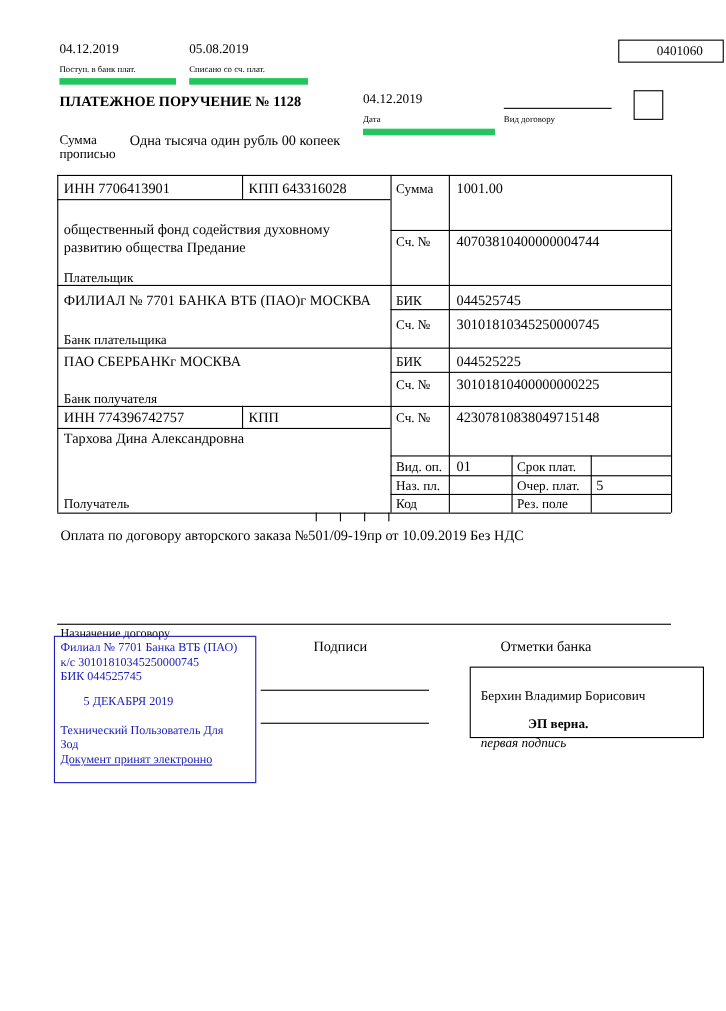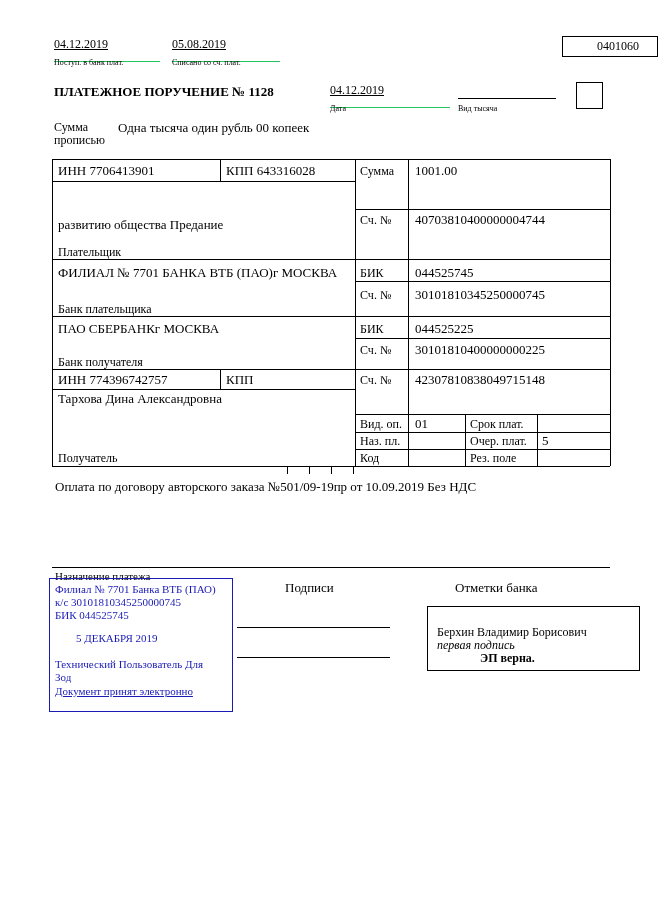--- a/index.html
+++ b/index.html
@@ -6,39 +6,39 @@
   .page{position:relative;width:660px;height:919px;background:#fff;font-family:"Liberation Serif",serif;color:#000;overflow:hidden;}
   .t{position:absolute;white-space:nowrap;font-size:13px;line-height:1.15;}
   .s8{font-size:8px;}
   .s10{font-size:11px;}
   .s11{font-size:11px;}
   .s12{font-size:12px;}
   .b{font-weight:bold;}
   .i{font-style:italic;}
   .hl{position:absolute;height:1px;background:#000;}
   .vl{position:absolute;width:1px;background:#000;}
-  .ul{border-bottom:1px solid #22c55e;padding-bottom:9px;text-decoration:underline;}
+  .ul{border-bottom:6px solid #22c55e;padding-bottom:19px;}
   .box{position:absolute;border:1px solid #000;}
 </style>
 </head>
 <body>
 
 <div class="page">
 
   <div class="t s12 ul" style="left:54px;top:38px;width:106px;">04.12.2019</div>
   <div class="t s8" style="left:54px;top:58px;">Поступ. в банк плат.</div>
   <div class="t s12 ul" style="left:172px;top:38px;width:108px;">05.08.2019</div>
   <div class="t s8" style="left:172px;top:58px;">Списано со сч. плат.</div>
   <div class="box" style="left:562px;top:36px;width:78px;height:19px;text-align:center;font-size:12px;line-height:19px;padding-left:16px;">0401060</div>
 
   <div class="t b" style="left:54px;top:85px;">ПЛАТЕЖНОЕ ПОРУЧЕНИЕ № 1128</div>
   <div class="t s12 ul" style="left:330px;top:84px;width:120px;">04.12.2019</div>
   <div class="t s8" style="left:330px;top:104px;">Дата</div>
   <div style="position:absolute;left:458px;top:84px;width:98px;height:14px;border-bottom:1px solid #000;"></div>
-  <div class="t s8" style="left:458px;top:104px;">Вид тысяча</div>
+  <div class="t s8" style="left:458px;top:104px;">Вид договору</div>
   <div class="box" style="left:576px;top:82px;width:25px;height:25px;"></div>
 
   <div class="t s12" style="left:54px;top:121px;">Сумма</div>
   <div class="t s12" style="left:54px;top:134px;">прописью</div>
   <div class="t" style="left:118px;top:121px;">Одна тысяча один рубль 00 копеек</div>
 
   <div class="hl" style="left:52px;top:159px;width:558px;"></div>
   <div class="hl" style="left:52px;top:181px;width:303px;"></div>
   <div class="hl" style="left:355px;top:209px;width:255px;"></div>
   <div class="hl" style="left:52px;top:259px;width:558px;"></div>
@@ -64,20 +64,21 @@
   <div class="vl" style="left:287px;top:466px;height:8px;"></div>
   <div class="vl" style="left:309px;top:466px;height:8px;"></div>
   <div class="vl" style="left:331px;top:466px;height:8px;"></div>
   <div class="vl" style="left:353px;top:466px;height:8px;"></div>
 
   <div class="t" style="left:58px;top:164px;">ИНН 7706413901</div>
   <div class="t" style="left:226px;top:164px;">КПП 643316028</div>
   <div class="t s12" style="left:360px;top:165px;">Сумма</div>
   <div class="t" style="left:415px;top:164px;">1001.00</div>
 
+  <div class="t" style="left:58px;top:202px;">общественный фонд содействия духовному</div>
   <div class="t" style="left:58px;top:218px;">развитию общества Предание</div>
   <div class="t s12" style="left:360px;top:214px;">Сч. №</div>
   <div class="t" style="left:415px;top:213px;">40703810400000004744</div>
   <div class="t s12" style="left:58px;top:246px;">Плательщик</div>
 
   <div class="t" style="left:58px;top:266px;">ФИЛИАЛ № 7701 БАНКА ВТБ (ПАО)г МОСКВА</div>
   <div class="t s12" style="left:360px;top:267px;">БИК</div>
   <div class="t" style="left:415px;top:266px;">044525745</div>
   <div class="t s12" style="left:360px;top:289px;">Сч. №</div>
   <div class="t" style="left:415px;top:288px;">30101810345250000745</div>
@@ -101,34 +102,34 @@
   <div class="t s12" style="left:470px;top:418px;">Срок плат.</div>
   <div class="t s12" style="left:360px;top:435px;">Наз. пл.</div>
   <div class="t s12" style="left:470px;top:435px;">Очер. плат.</div>
   <div class="t" style="left:542px;top:434px;">5</div>
   <div class="t s12" style="left:58px;top:452px;">Получатель</div>
   <div class="t s12" style="left:360px;top:452px;">Код</div>
   <div class="t s12" style="left:470px;top:452px;">Рез. поле</div>
 
   <div class="t" style="left:55px;top:480px;">Оплата по договору авторского заказа №501/09-19пр от 10.09.2019 Без НДС</div>
   <div class="hl" style="left:52px;top:567px;width:558px;"></div>
-  <div class="t s11" style="left:55px;top:570px;">Назначение платежа</div>
+  <div class="t s11" style="left:55px;top:570px;">Назначение договору</div>
 
   <div style="position:absolute;left:49px;top:578px;width:182px;height:132px;border:1px solid #1a1ab8;"></div>
   <div class="t s10 stamp-text" style="left: 55px; top: 583px; color: rgb(26, 26, 184);">Филиал № 7701 Банка ВТБ (ПАО)</div>
   <div class="t s10 stamp-text" style="left: 55px; top: 596px; color: rgb(26, 26, 184);">к/с 30101810345250000745</div>
   <div class="t s10 stamp-text" style="left: 55px; top: 609px; color: rgb(26, 26, 184);">БИК 044525745</div>
   <div class="t s10 stamp-text" style="left: 55px; top: 632px; color: rgb(26, 26, 184); padding-left: 21px;">5 ДЕКАБРЯ 2019</div>
   <div class="t s10 stamp-text" style="left: 55px; top: 658px; color: rgb(26, 26, 184);">Технический Пользователь Для</div>
   <div class="t s10 stamp-text" style="left: 55px; top: 671px; color: rgb(26, 26, 184);">Зод</div>
   <div class="t s10 stamp-text" style="left: 55px; top: 685px; text-decoration: underline; color: rgb(26, 26, 184);">Документ принят электронно</div>
 
   <div class="t" style="left:285px;top:581px;">Подписи</div>
   <div class="t" style="left:455px;top:581px;">Отметки банка</div>
   <div class="hl" style="left:237px;top:627px;width:153px;"></div>
   <div class="hl" style="left:237px;top:657px;width:153px;"></div>
 
   <div class="box" style="left:427px;top:606px;width:211px;height:63px;"></div>
   <div class="t s12" style="left:437px;top:626px;">Берхин Владимир Борисович</div>
-  <div class="t s12 i" style="left:437px;top:639px;">первая подпись</div>
+  <div class="t s12 i" style="left:437px;top:669px;">первая подпись</div>
   <div class="t s12 b" style="left:480px;top:652px;">ЭП верна.</div>
 
 </div>
 
 </body></html>

